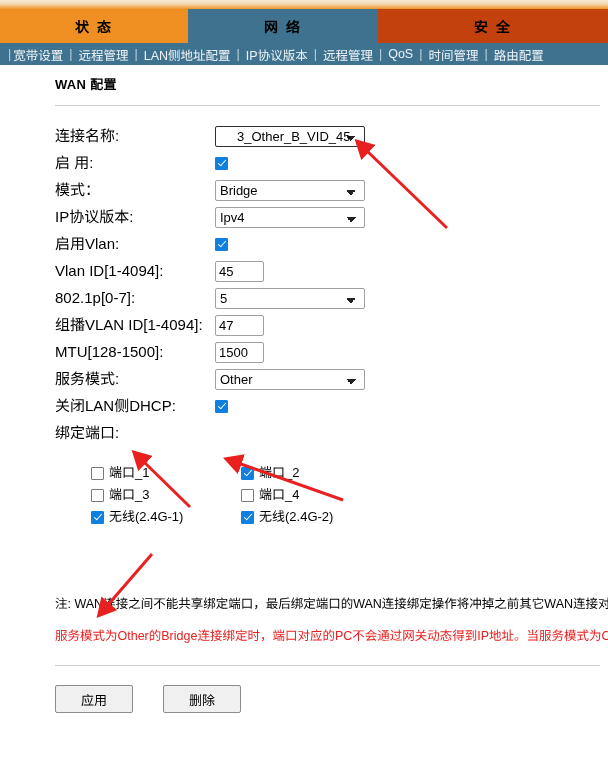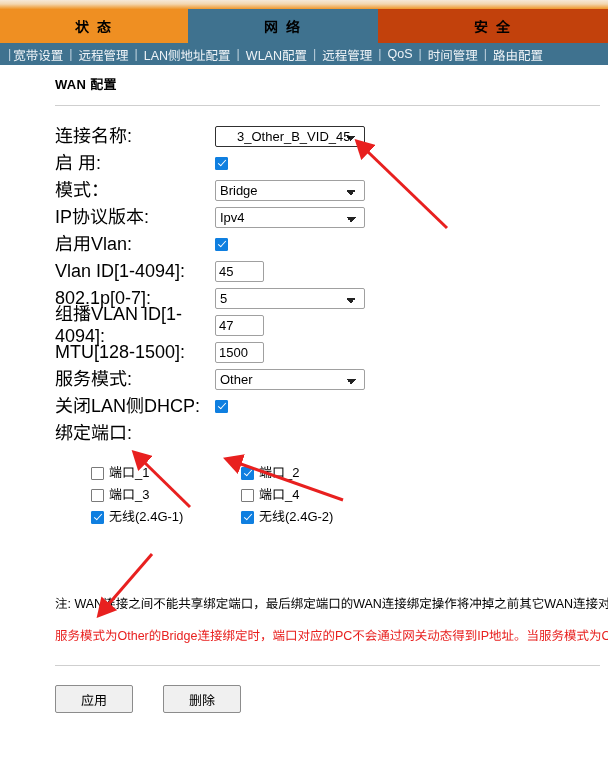--- a/index.html
+++ b/index.html
@@ -68,21 +68,21 @@
   
   .form{
     position:absolute;left:55px;top:60px;width:545px;
   }
   .row{
     display:flex;align-items:center;
     height:22px;margin-bottom:5px;
   }
   .lbl{
     width:160px;flex:0 0 160px;
-    font-size:18px;color:#000;
+    font-size:15px;color:#000;
     line-height:22px;
   }
   .fieldwrap{flex:1 1 auto;display:flex;align-items:center;}
 
   select.sel{
     font-family:"Liberation Sans","DejaVu Sans",sans-serif;
     font-size:13px;color:#000;
     height:21px;
     padding:1px 2px 1px 4px;
     border:1px solid #a0a0a0;
@@ -203,21 +203,21 @@
   </div>
 
   <div class="subnav">
     <span class="lead">|</span>
     <a>宽带设置</a>
     <span class="sep">|</span>
     <a>远程管理</a>
     <span class="sep">|</span>
     <a>LAN侧地址配置</a>
     <span class="sep">|</span>
-    <a>WLAN配置</a>
+    <a>IP协议版本</a>
     <span class="sep">|</span>
     <a>远程管理</a>
     <span class="sep">|</span>
     <a>QoS</a>
     <span class="sep">|</span>
     <a>时间管理</a>
     <span class="sep">|</span>
     <a>路由配置</a>
   </div>
 

